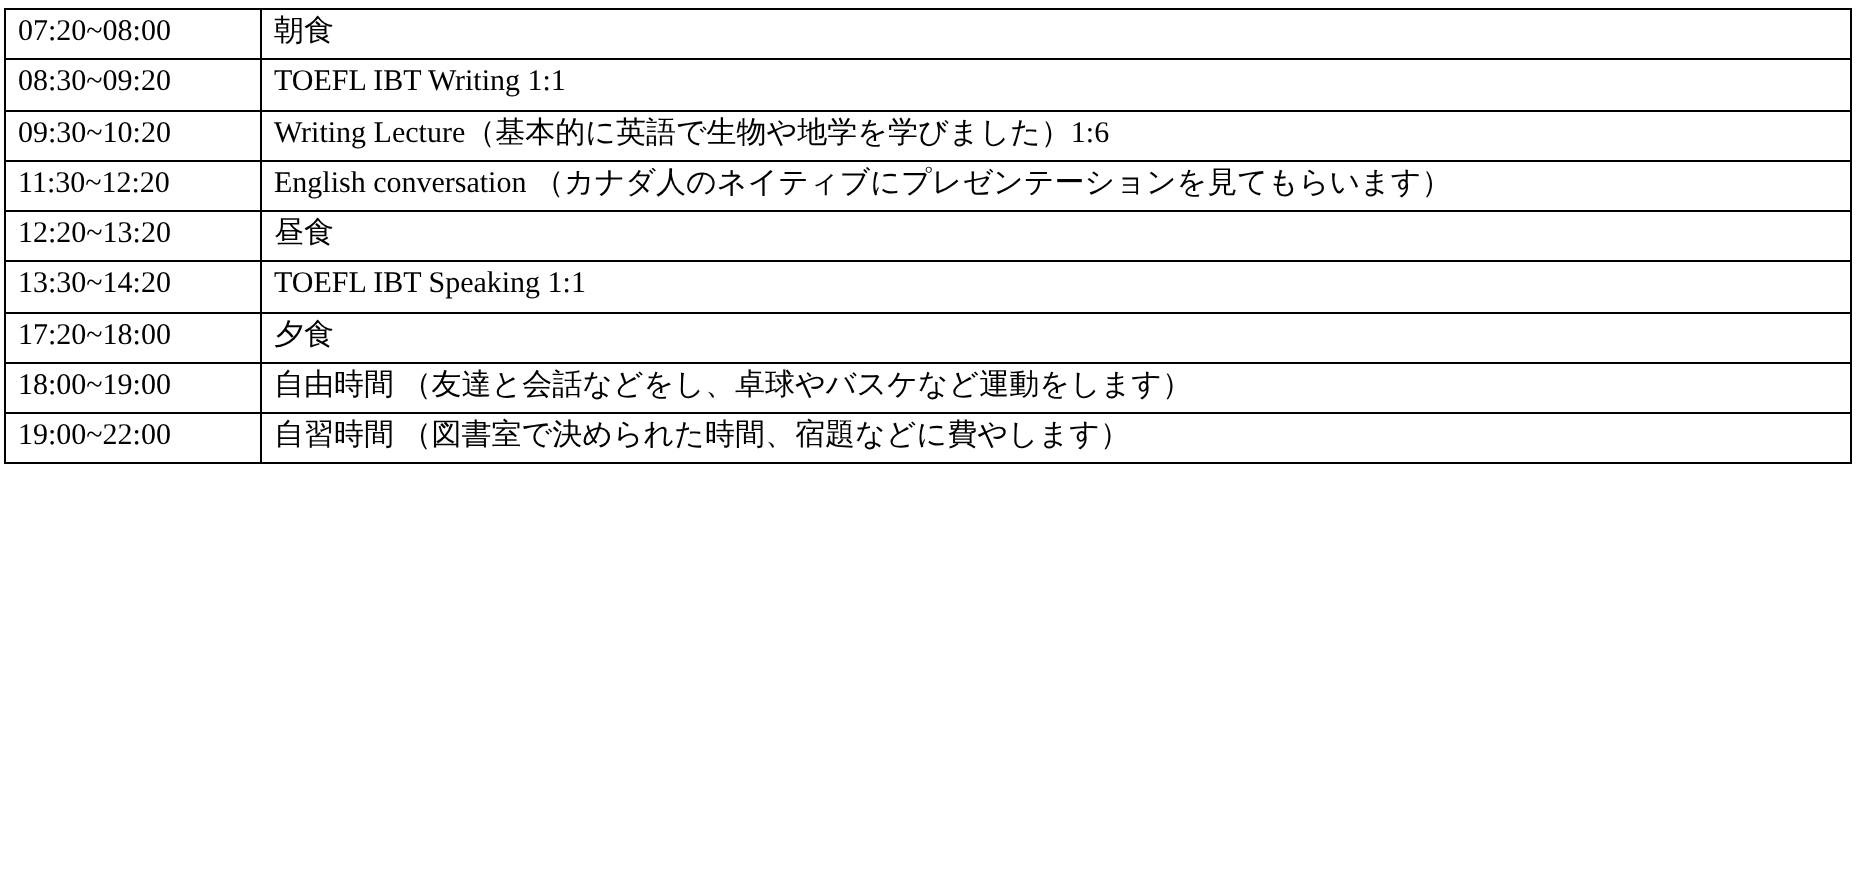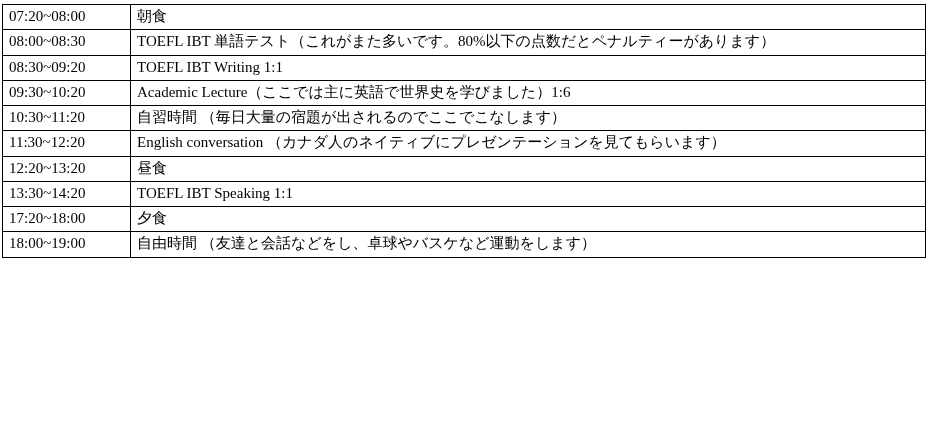--- a/index.html
+++ b/index.html
@@ -49,34 +49,26 @@
 <body>
 
 <div class="sheet">
   <table class="schedule">
     <tbody>
       <tr>
         <td class="time-cell">07:20~08:00</td>
         <td class="desc-cell">朝食</td>
       </tr>
       <tr>
-        <td class="time-cell">08:00~08:30</td>
-        <td class="desc-cell">TOEFL IBT  単語テスト（これがまた多いです。80%以下の点数だとペナルティーがあります）</td>
-      </tr>
-      <tr>
         <td class="time-cell">08:30~09:20</td>
         <td class="desc-cell">TOEFL IBT Writing 1:1</td>
       </tr>
       <tr>
         <td class="time-cell">09:30~10:20</td>
-        <td class="desc-cell">Academic Lecture（ここでは主に英語で世界史を学びました）1:6</td>
-      </tr>
-      <tr>
-        <td class="time-cell">10:30~11:20</td>
-        <td class="desc-cell">自習時間 （毎日大量の宿題が出されるのでここでこなします）</td>
+        <td class="desc-cell">Writing Lecture（基本的に英語で生物や地学を学びました）1:6</td>
       </tr>
       <tr>
         <td class="time-cell">11:30~12:20</td>
         <td class="desc-cell">English conversation （カナダ人のネイティブにプレゼンテーションを見てもらいます）</td>
       </tr>
       <tr>
         <td class="time-cell">12:20~13:20</td>
         <td class="desc-cell">昼食</td>
       </tr>
       <tr>
@@ -84,15 +76,19 @@
         <td class="desc-cell">TOEFL IBT Speaking 1:1</td>
       </tr>
       <tr>
         <td class="time-cell">17:20~18:00</td>
         <td class="desc-cell">夕食</td>
       </tr>
       <tr>
         <td class="time-cell">18:00~19:00</td>
         <td class="desc-cell">自由時間 （友達と会話などをし、卓球やバスケなど運動をします）</td>
       </tr>
+      <tr>
+        <td class="time-cell">19:00~22:00</td>
+        <td class="desc-cell">自習時間 （図書室で決められた時間、宿題などに費やします）</td>
+      </tr>
     </tbody>
   </table>
 </div>
 
 </body></html>

